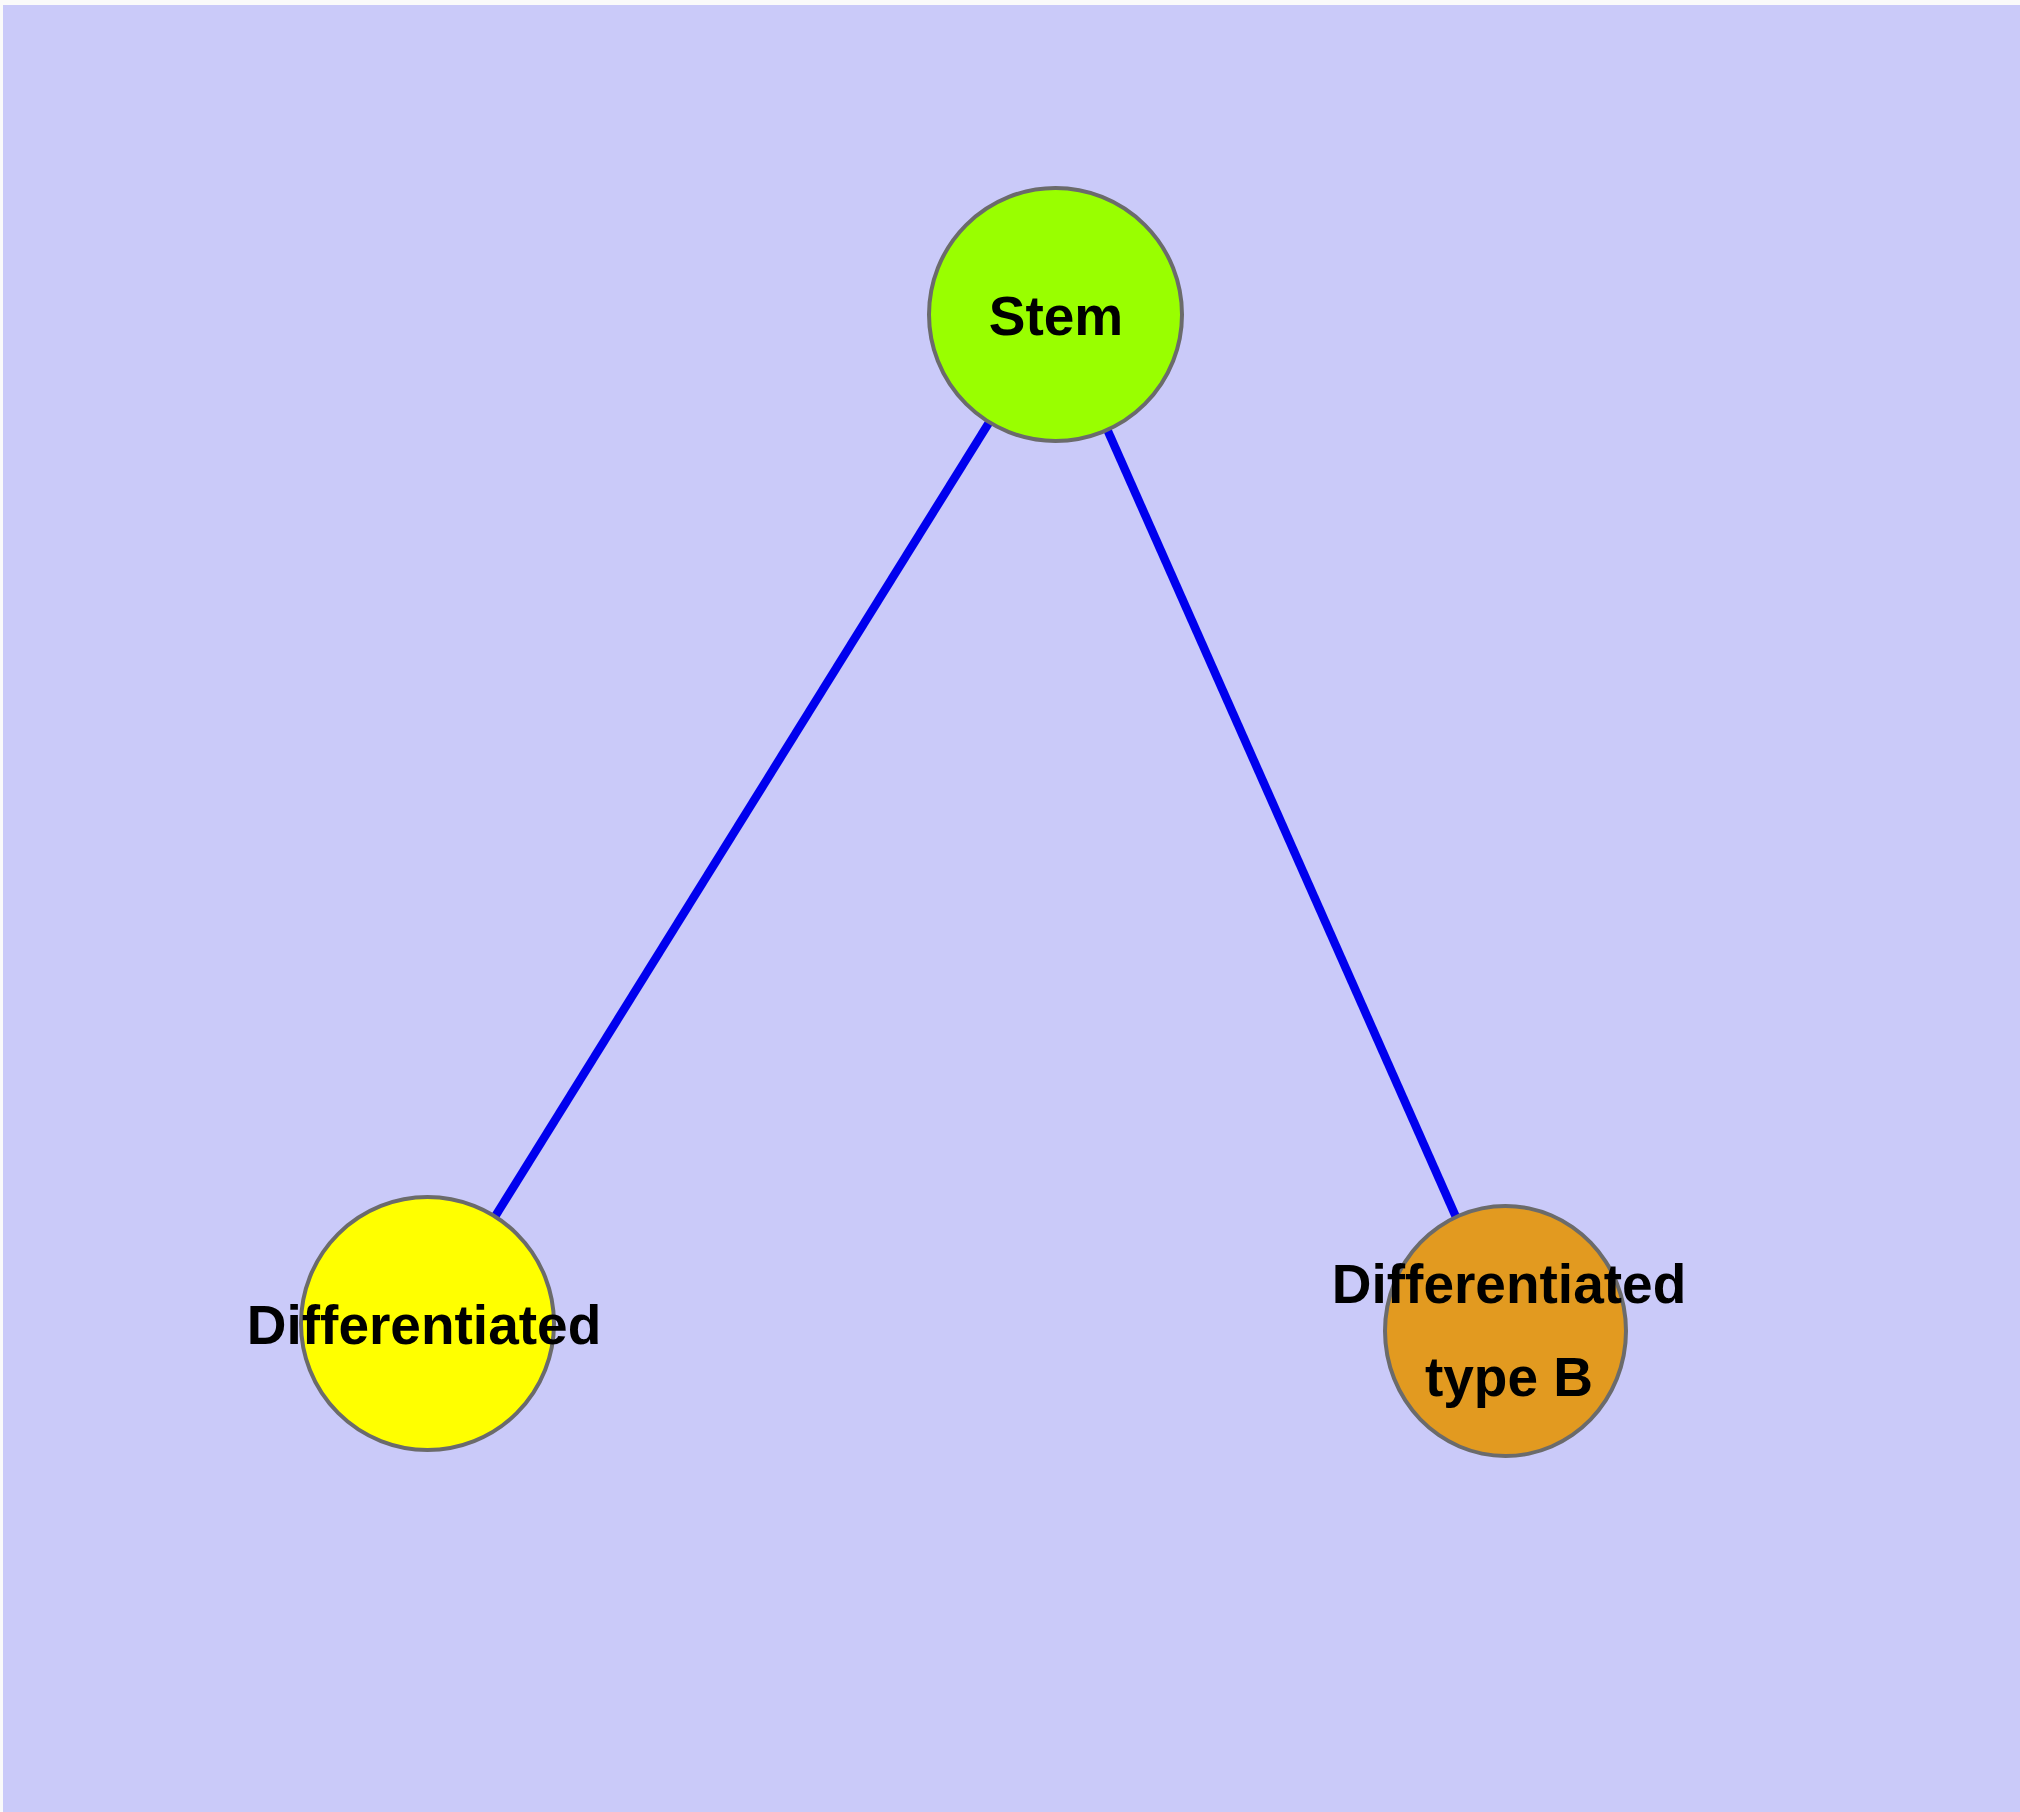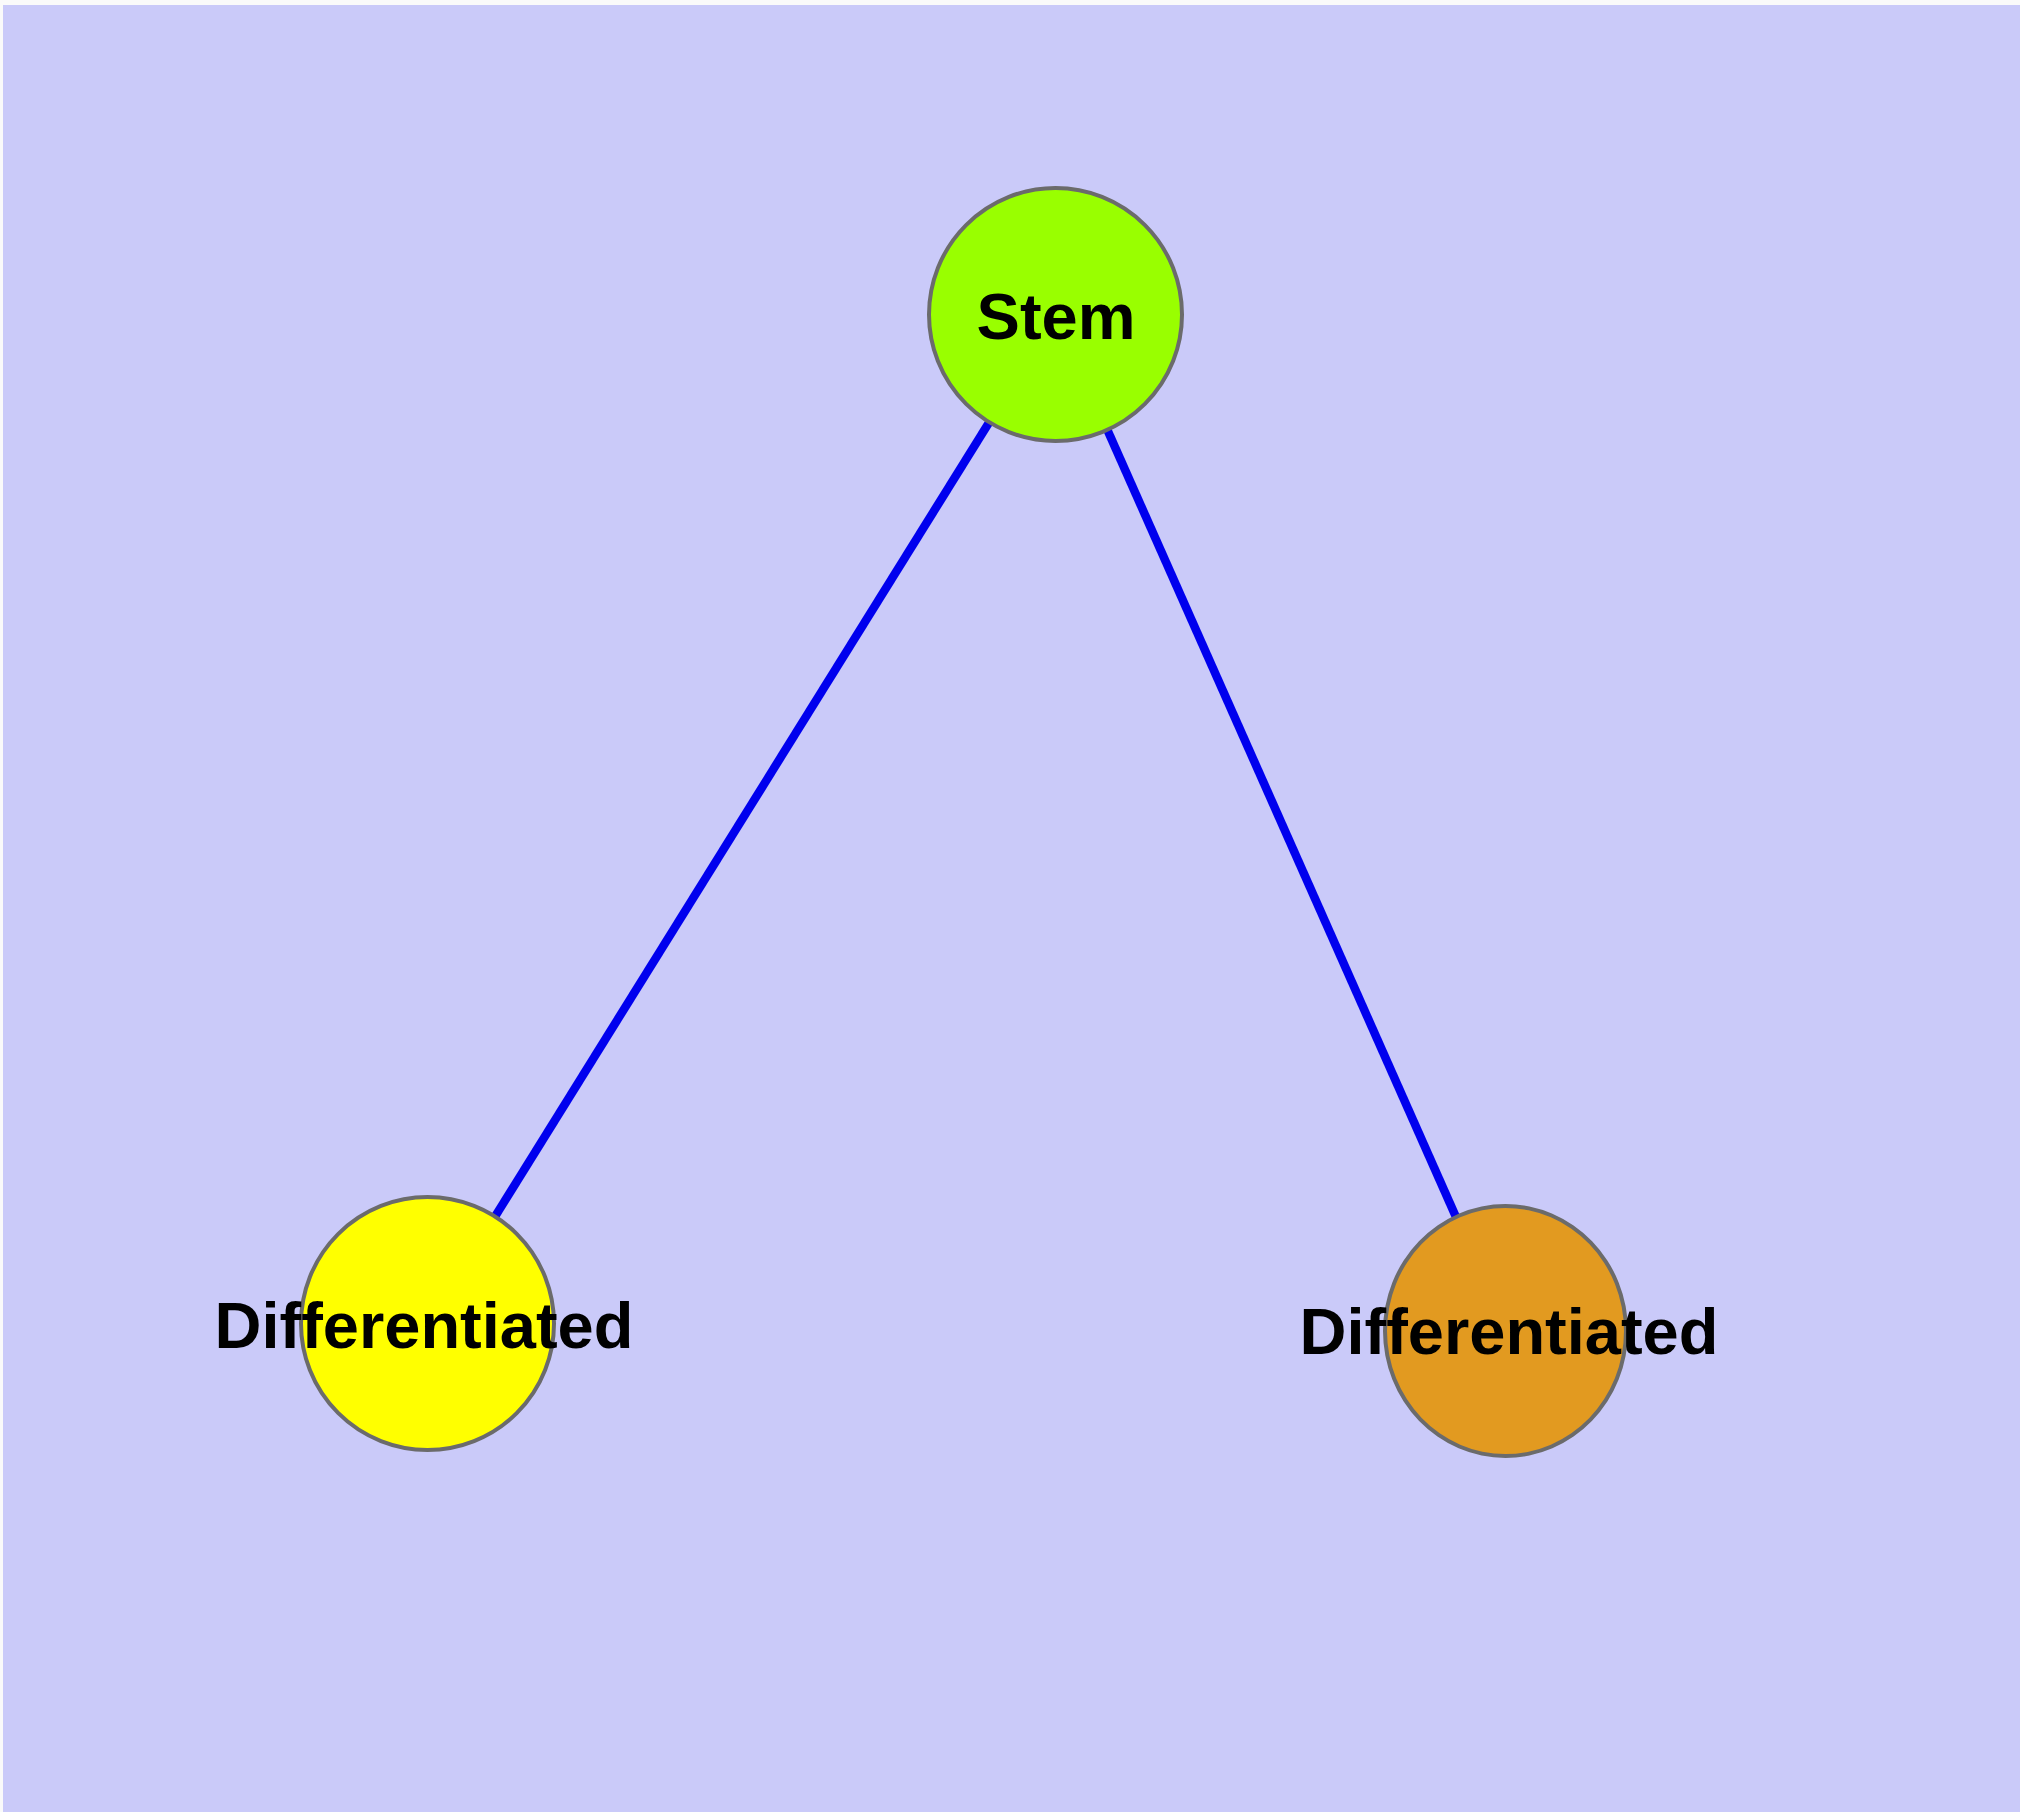--- a/index.html
+++ b/index.html
@@ -60,21 +60,21 @@
     left: 1383px; top: 1204px;
     width: 237px; height: 246px;
     background: #e29a20;
   }
   .label {
     position: absolute;
     transform: translate(-50%, -50%);
     z-index: 3;
     color: #000000;
     font-weight: bold;
-    font-size: 65px;
+    font-size: 55px;
     line-height: 93px;
     text-align: center;
     white-space: nowrap;
   }
   .label.stem-label  { left: 1056px; top: 316px; }
   .label.a-label     { left: 424px;  top: 1325px; }
   .label.b-label     { left: 1509px; top: 1331px; }
 </style>
 </head>
 <body>
@@ -94,16 +94,17 @@
   <div class="node type-b"></div>
 
   <div class="label stem-label">Stem</div>
 
   <div class="label a-label">
     <div>Differentiated</div>
   </div>
 
   <div class="label b-label">
     <div>Differentiated</div>
+    <div>type B</div>
   </div>
 
 </div>
 
 
 </body></html>

